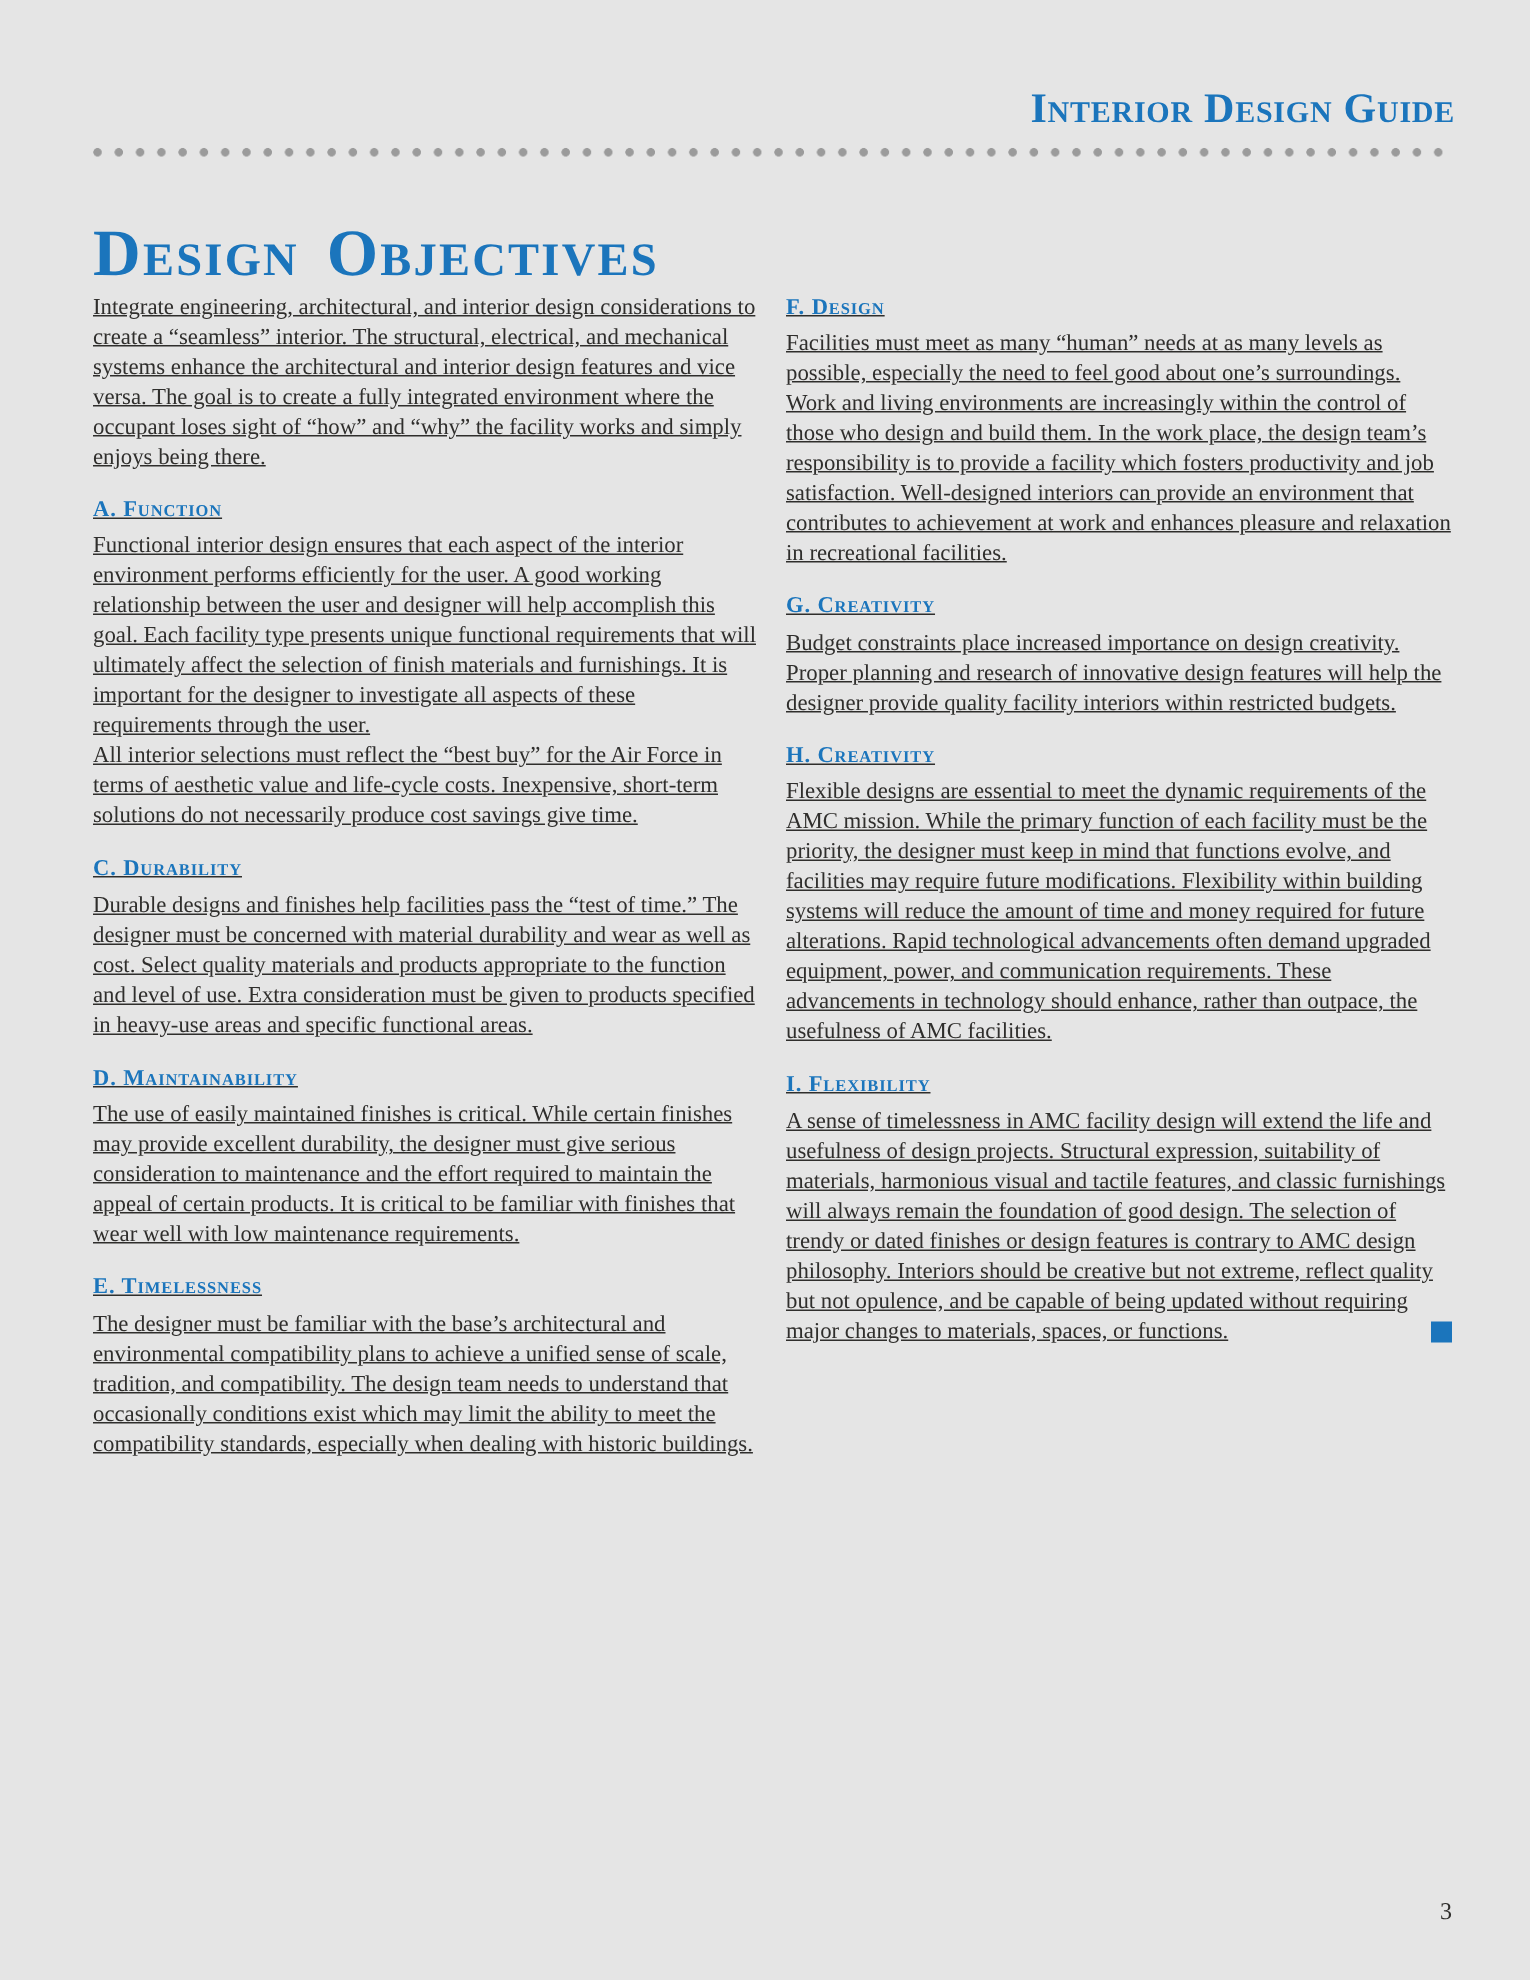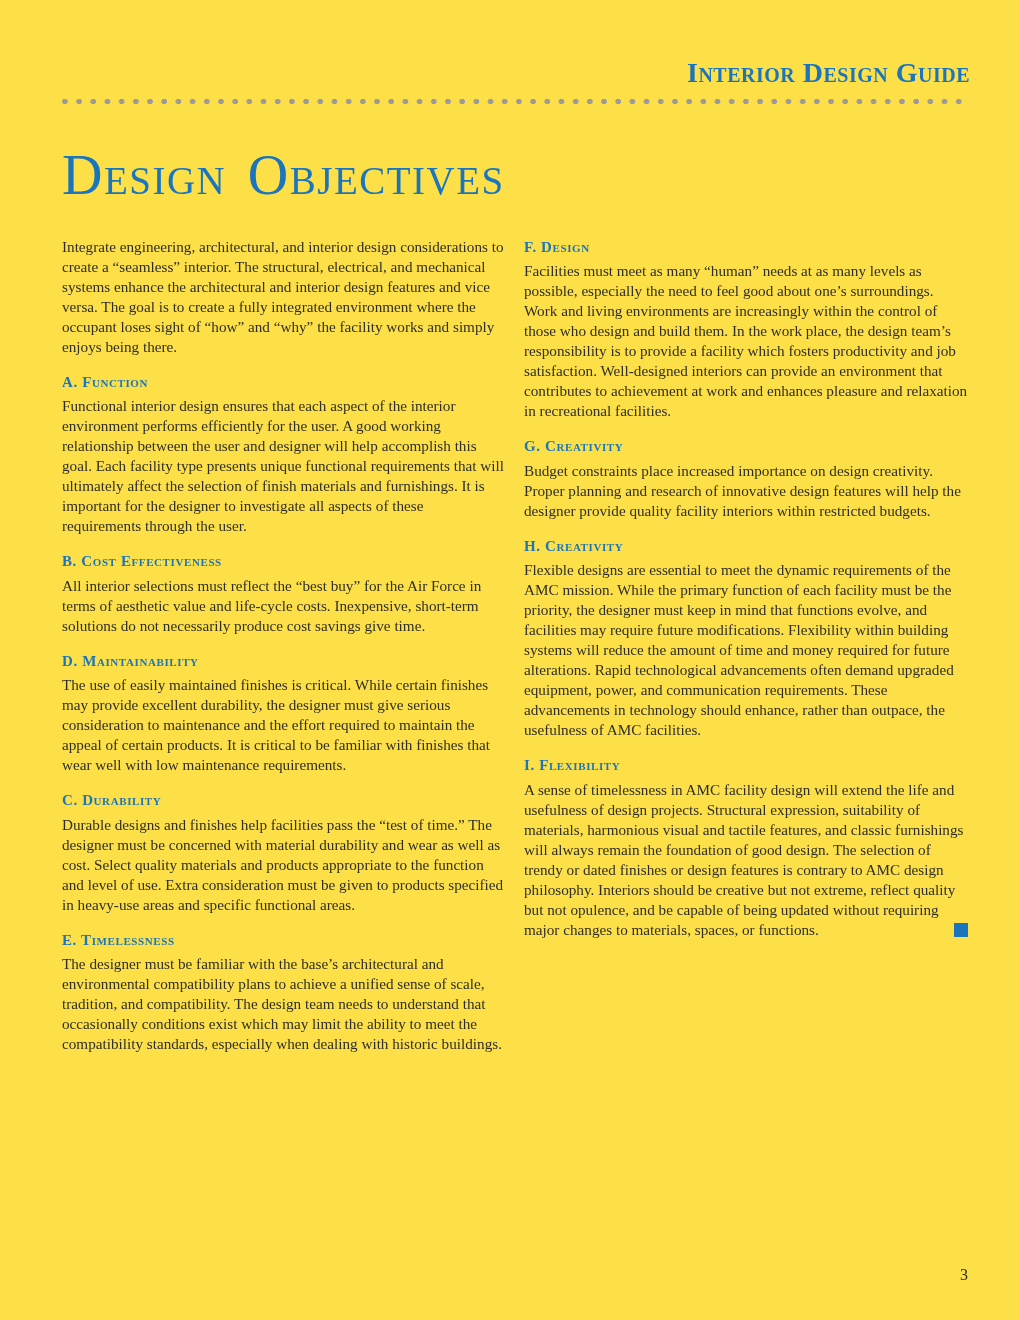--- a/index.html
+++ b/index.html
@@ -7,21 +7,21 @@
     --body_text: #2f2e2c;
     --dot_gray: #9b9b9b;
   }
   * { margin: 0; padding: 0; box-sizing: border-box; }
   html, body { background: #ffffff; }
   .page {
     position: relative;
     width: 1020px;
     height: 1320px;
     margin: 0 auto;
-    background: #fde047;
+    background: #e5e5e5;
     font-family: "Liberation Serif", "DejaVu Serif", serif;
     color: var(--body_text);
     padding: 58px 50px 0 62px;
     overflow: hidden;
   }
   .page-header { text-align: right; }
   .header-title {
     font-variant: small-caps;
     font-weight: bold;
     font-size: 28px;
@@ -33,31 +33,32 @@
     margin-top: 9px;
     height: 7px;
     width: 908px;
     background-image: radial-gradient(circle at 3px 3.5px, var(--dot_gray) 2.6px, transparent 3px);
     background-size: 14.2px 7px;
     background-repeat: repeat-x;
   }
   .doc-title {
     margin-top: 42px;
     font-variant: small-caps;
-    font-weight: normal;
-    font-size: 56px;
+    font-weight: bold;
+    font-size: 44px;
     letter-spacing: 1.5px;
     word-spacing: 6px;
     color: var(--accent);
     line-height: 1;
   }
   .columns {
     display: flex;
     gap: 18px;
-    margin-top: 34px;
+    margin-top: 4px;
+    text-decoration: underline;
   }
   .col { width: 444px; }
   .body-text {
     font-size: 15.2px;
     line-height: 20px;
     text-align: left;
   }
   .section { margin-top: 0; }
   .section-heading {
     font-variant: small-caps;
@@ -103,32 +104,31 @@
 
     <div class="col">
       <p class="body-text intro">Integrate engineering, architectural, and interior design considerations to create a “seamless” interior. The structural, electrical, and mechanical systems enhance the architectural and interior design features and vice versa. The goal is to create a fully integrated environment where the occupant loses sight of “how” and “why” the facility works and simply enjoys being there.</p>
 
       <section class="section">
         <h2 class="section-heading">A. Function</h2>
         <p class="body-text">Functional interior design ensures that each aspect of the interior environment performs efficiently for the user.  A good working relationship between the user and designer will help accomplish this goal.  Each facility type presents unique functional requirements that will ultimately affect the selection of finish materials and furnishings. It is important for the designer to investigate all aspects of these requirements through the user.</p>
       </section>
 
       <section class="section">
-        <h2 class="section-heading">B. Cost Effectiveness</h2>
         <p class="body-text">All interior selections must reflect the “best buy” for the Air Force in terms of aesthetic value and life-cycle costs. Inexpensive, short-term solutions do not necessarily produce cost savings give time.</p>
+      </section>
+
+      <section class="section">
+        <h2 class="section-heading">C. Durability</h2>
+        <p class="body-text">Durable designs and finishes help facilities pass the “test of time.”  The designer must be concerned with material durability and wear as well as cost. Select quality materials and products appropriate to the function and level of use. Extra consideration must be given to products specified in heavy-use areas and specific functional areas.</p>
       </section>
 
       <section class="section">
         <h2 class="section-heading">D. Maintainability</h2>
         <p class="body-text">The use of easily maintained finishes is critical. While certain finishes may provide excellent durability, the designer must give serious consideration to maintenance and the effort required to maintain the appeal of certain products. It is critical to be familiar with finishes that wear well with low maintenance requirements.</p>
-      </section>
-
-      <section class="section">
-        <h2 class="section-heading">C. Durability</h2>
-        <p class="body-text">Durable designs and finishes help facilities pass the “test of time.”  The designer must be concerned with material durability and wear as well as cost. Select quality materials and products appropriate to the function and level of use. Extra consideration must be given to products specified in heavy-use areas and specific functional areas.</p>
       </section>
 
       <section class="section">
         <h2 class="section-heading">E. Timelessness</h2>
         <p class="body-text">The designer must be familiar with the base’s architectural and environmental compatibility plans to achieve a unified sense of scale, tradition, and compatibility. The design team needs to understand that occasionally conditions exist which may limit the ability to meet the compatibility standards, especially when dealing with historic buildings.</p>
       </section>
     </div>
 
     <div class="col">
       <section class="section" style="margin-top:0;">

